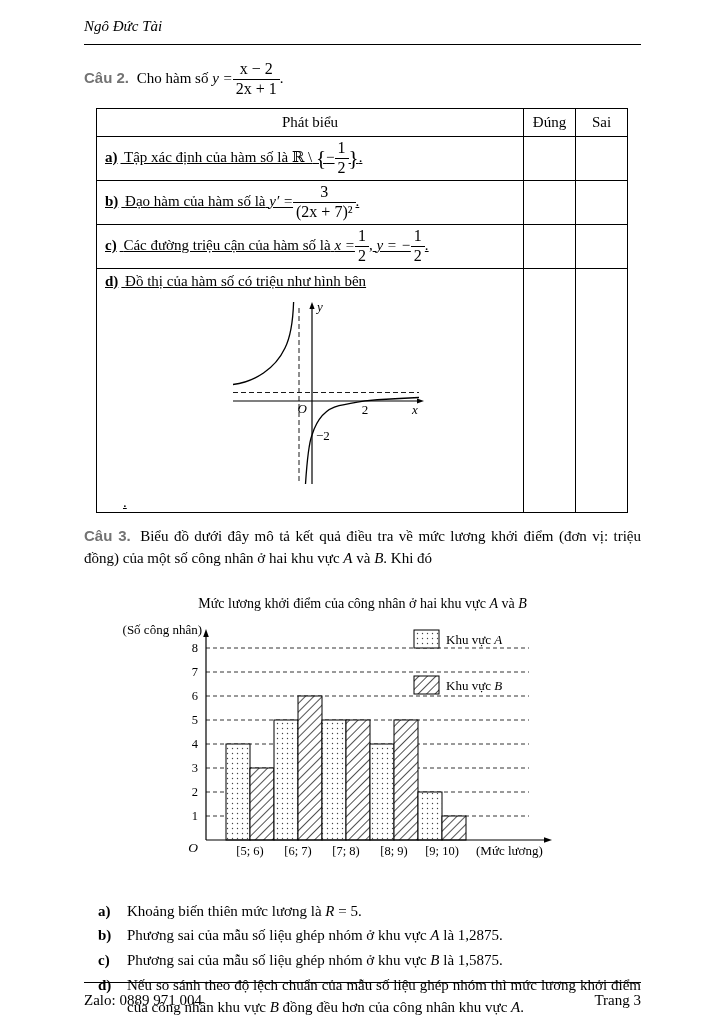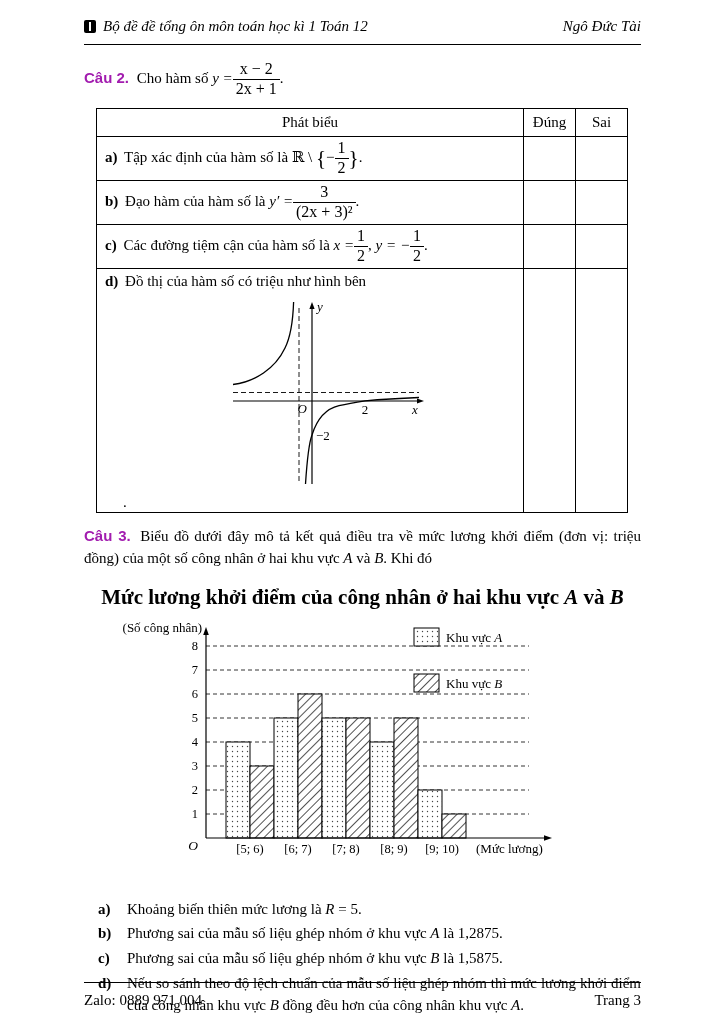--- a/index.html
+++ b/index.html
@@ -13,39 +13,39 @@
   }
   
   .doc-header{
     display:flex; justify-content:space-between; align-items:center;
     font-style:italic; padding-bottom:6px; border-bottom:1.6px solid #000;
   }
   .doc-header .left{ display:flex; align-items:center; gap:7px; }
   .book-icon{ width:12px; height:13px; background:#000; border-radius:2px; position:relative; display:inline-block; }
   .book-icon::after{ content:""; position:absolute; left:5px; top:2px; bottom:2px; width:1.5px; background:#fff; }
   
-  .q-label{ font-family:"Liberation Sans","DejaVu Sans",sans-serif; font-weight:bold; color:#a21caf; margin-right:4px; }
+  .q-label{ font-family:"Liberation Sans","DejaVu Sans",sans-serif; font-weight:bold; color:#737373; margin-right:4px; }
   .q2-intro{ margin:15px 0 9px 0; }
   .math{ font-style:italic; }
   .mi{ font-style:italic; }
   .frac{ display:inline-block; text-align:center; vertical-align:middle; font-size:16px; line-height:1.18; margin:0 0; font-style:normal; }
   .frac .fnum{ display:block; border-bottom:1px solid #000; padding:0 3px; }
   .frac .fden{ display:block; padding:0 3px;text-align:center; }
   .big-brace{ font-size:21px; vertical-align:middle; }
   
   .q2-table{ border-collapse:collapse; table-layout:fixed; width:531px; margin:0 0 12px 12px; }
   .q2-table th, .q2-table td{ border:1.2px solid #000; }
   .q2-table th{ font-weight:normal; padding:3px 6px; text-align:center;margin-top:12px; }
-  .q2-table td.stmt-cell{ padding:2px 8px; text-align:left; vertical-align:top; }
+  .q2-table td.stmt-cell{ padding:2px 8px; text-align:left; vertical-align:top;text-decoration:underline; }
   .row-label{ font-weight:bold; margin-right:3px; }
   .graph-wrap{ margin:4px 0 0 122px; }
   .trailing-dot{ margin-left:18px; line-height:1; }
   
   .q3-intro{ margin:12px 0 0 0; text-align:justify; }
-  .chart-title{ text-align:center; font-weight:bold; margin:12px 0 4px 0; font-size:21px; }
+  .chart-title{ text-align:center; font-weight:normal; margin:24px 0 4px 0; font-size:14px; }
   .chart-wrap{ margin:8px 0 0 32px; }
   .chart-svg text{ font-family:"Liberation Serif","DejaVu Serif",serif; }
   .tick-label{ font-size:12.5px; }
   .chart-label{ font-size:13px; }
   .chart-label-italic{ font-size:13.5px; font-style:italic; }
   .gridline{ stroke:#000; stroke-width:0.8; stroke-dasharray:4 3; }
   .bar{ stroke:#000; stroke-width:1; }
   .axis{ stroke:#000; stroke-width:1.2; }
   .legend-text{ font-size:13px; }
   
@@ -62,24 +62,20 @@
   
   .fgraph-text{ font-size:13px; }
   .fgraph-it{ font-style:italic; }
 </style>
 </head>
 <body>
 
 <div class="page">
 
   <div class="doc-header">
-    <span class="left">
-      <span class="book-icon"></span>
-      <span>Bộ đề đề tổng ôn môn toán học kì 1 Toán 12</span>
-    </span>
     <span>Ngô Đức Tài</span>
   </div>
 
   <div class="q2-intro">
     <span class="q-label">Câu 2.</span>
     <span>Cho hàm số</span>
     <span class="math">y =</span><span class="frac"><span class="fnum">x − 2</span><span class="fden">2x + 1</span></span><span>.</span>
   </div>
 
   <table class="q2-table">
@@ -100,29 +96,29 @@
         <span>Tập xác định của hàm số là ℝ \</span>
         <span class="big-brace">{</span><span>−</span><span class="frac"><span class="fnum">1</span><span class="fden">2</span></span><span class="big-brace">}</span><span>.</span>
       </td>
       <td class="tf-cell"></td>
       <td class="tf-cell"></td>
     </tr>
     <tr>
       <td class="stmt-cell">
         <span class="row-label">b)</span>
         <span>Đạo hàm của hàm số là</span>
-        <span class="math">y′ =</span><span class="frac"><span class="fnum">3</span><span class="fden">(2x + 3)²</span></span><span>.</span>
+        <span class="math">y′ =</span><span class="frac"><span class="fnum">3</span><span class="fden">(2x + 7)²</span></span><span>.</span>
       </td>
       <td class="tf-cell"></td>
       <td class="tf-cell"></td>
     </tr>
     <tr>
       <td class="stmt-cell">
         <span class="row-label">c)</span>
-        <span>Các đường tiệm cận của hàm số là</span>
+        <span>Các đường triệu cận của hàm số là</span>
         <span class="math">x =</span><span class="frac"><span class="fnum">1</span><span class="fden">2</span></span><span>,</span>
         <span class="math">y = −</span><span class="frac"><span class="fnum">1</span><span class="fden">2</span></span><span>.</span>
       </td>
       <td class="tf-cell"></td>
       <td class="tf-cell"></td>
     </tr>
     <tr>
       <td class="stmt-cell">
         <div>
           <span class="row-label">d)</span>

